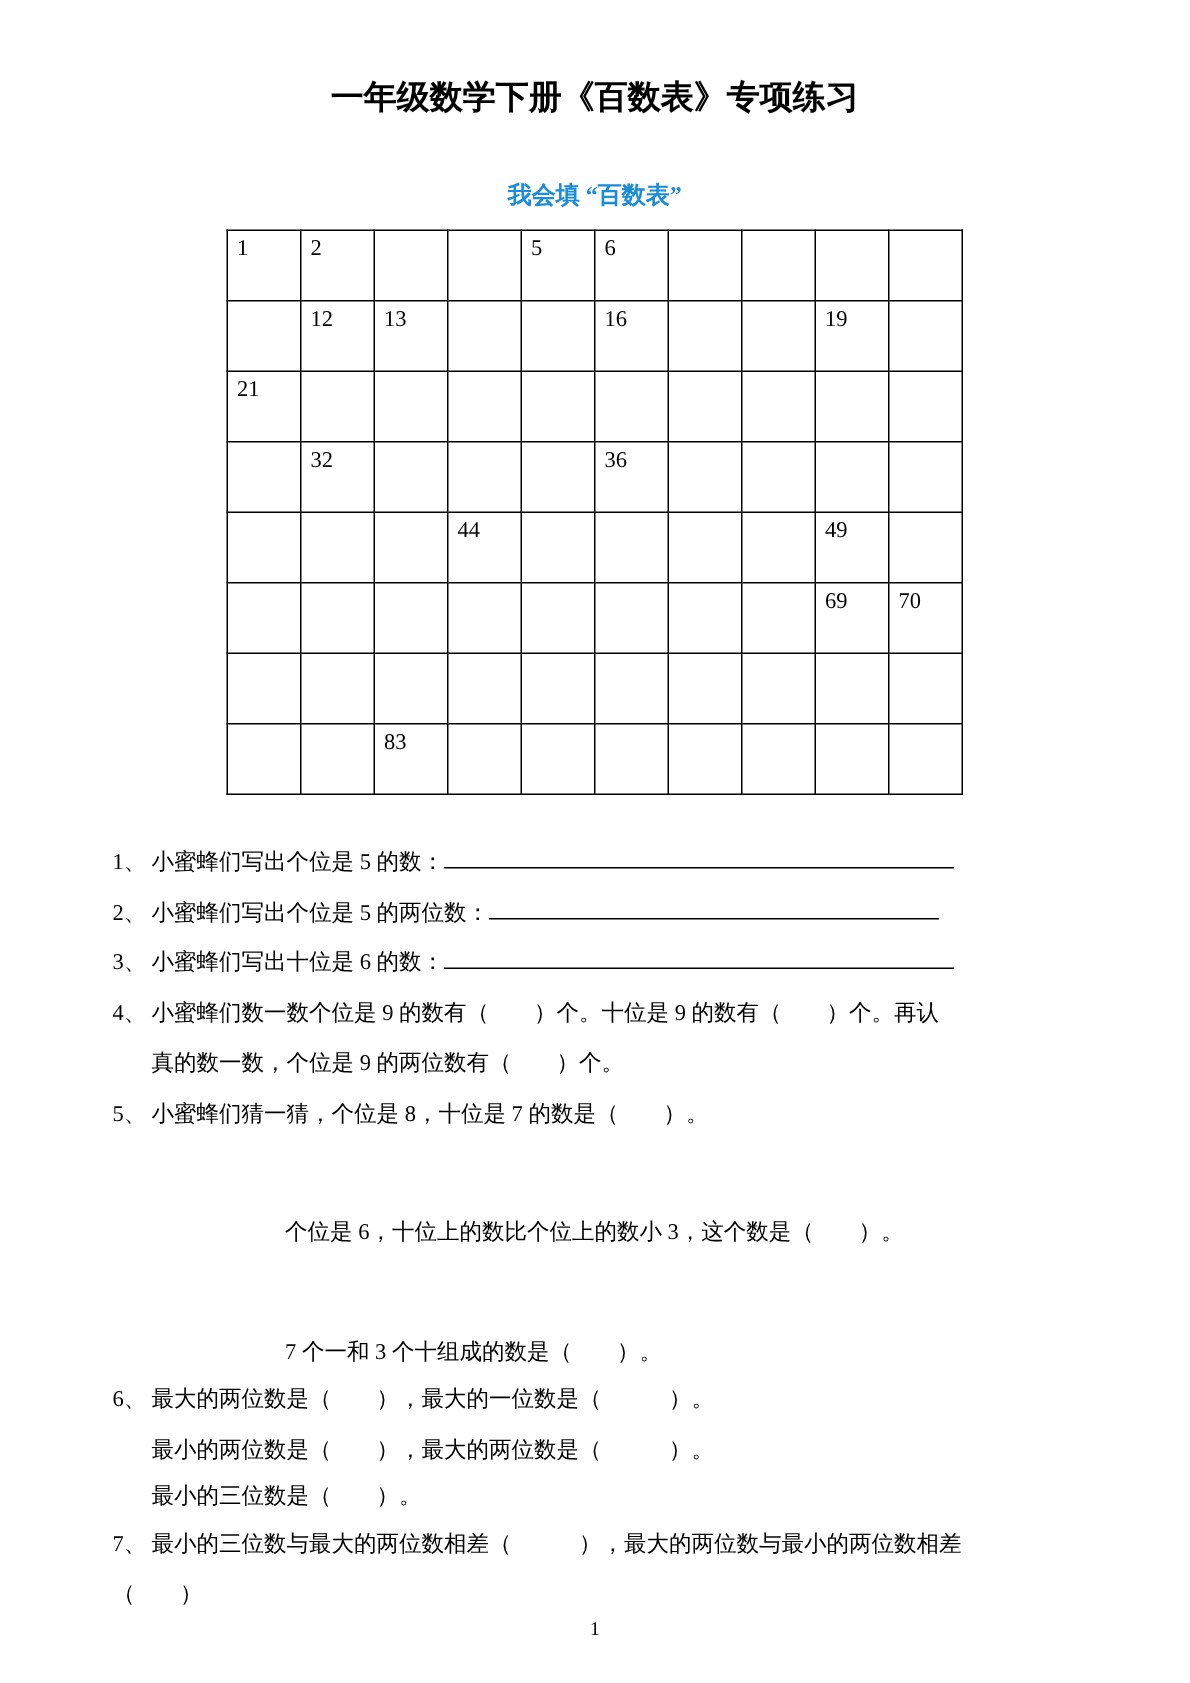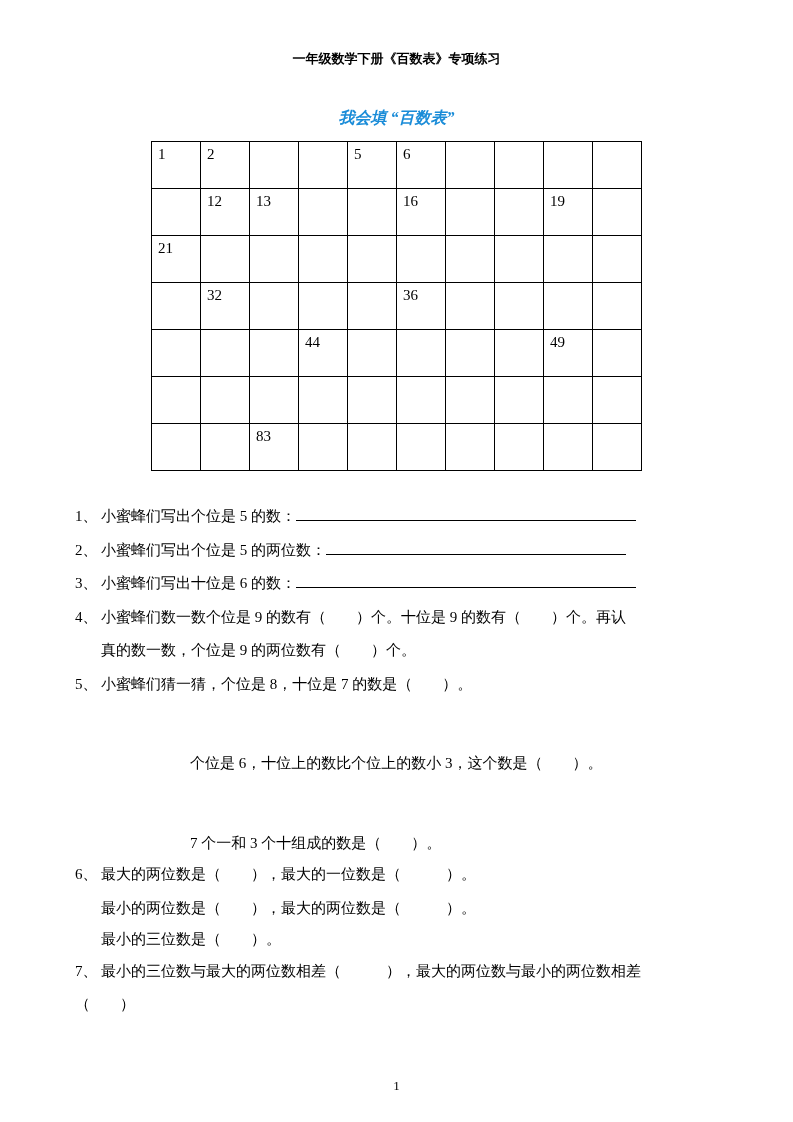--- a/index.html
+++ b/index.html
@@ -10,33 +10,32 @@
       font-family: "SimSun", "宋体", serif;
       width: 793px;
       height: 1122px;
       position: relative;
     }
     .page {
       padding: 50px 75px 40px 75px;
     }
     .title {
       text-align: center;
-      font-size: 13px;
+      font-size: 22px;
       font-weight: bold;
       margin-bottom: 40px;
       font-family: "SimHei", "黑体", sans-serif;
     }
     .subtitle {
       text-align: center;
       font-size: 16px;
       font-weight: bold;
       color: #1a8cd8;
       margin-bottom: 12px;
       font-family: "SimSun", "宋体", serif;
-      font-style: italic;
     }
     .grid-table {
       border-collapse: collapse;
       margin: 0 auto 30px auto;
     }
     .grid-table td {
       border: 1px solid #000;
       width: 49px;
       height: 47px;
       text-align: left;
@@ -157,20 +156,32 @@
         </tr>
         <tr>
           <td></td>
           <td></td>
           <td></td>
           <td></td>
           <td></td>
           <td></td>
           <td></td>
           <td></td>
+          <td>69</td>
+          <td>70</td>
+        </tr>
+        <tr>
+          <td></td>
+          <td></td>
+          <td></td>
+          <td></td>
+          <td></td>
+          <td></td>
+          <td></td>
+          <td></td>
           <td></td>
           <td></td>
         </tr>
         <tr>
           <td></td>
           <td></td>
           <td>83</td>
           <td></td>
           <td></td>
           <td></td>

